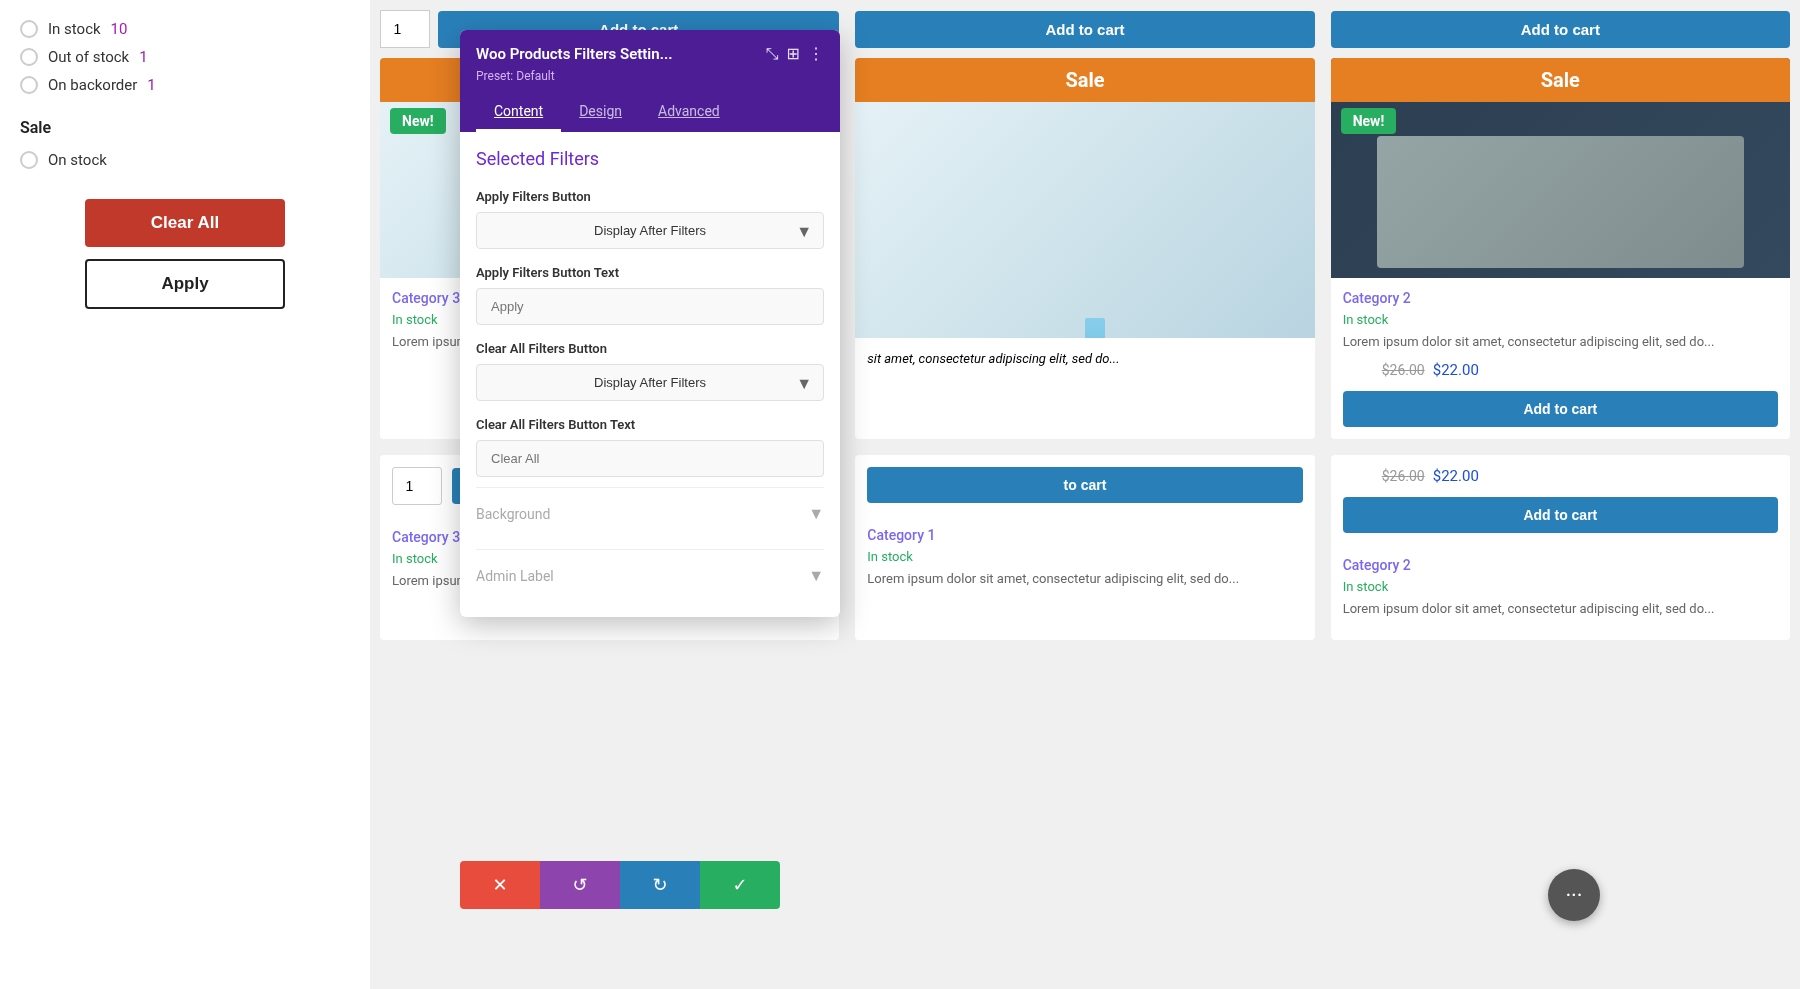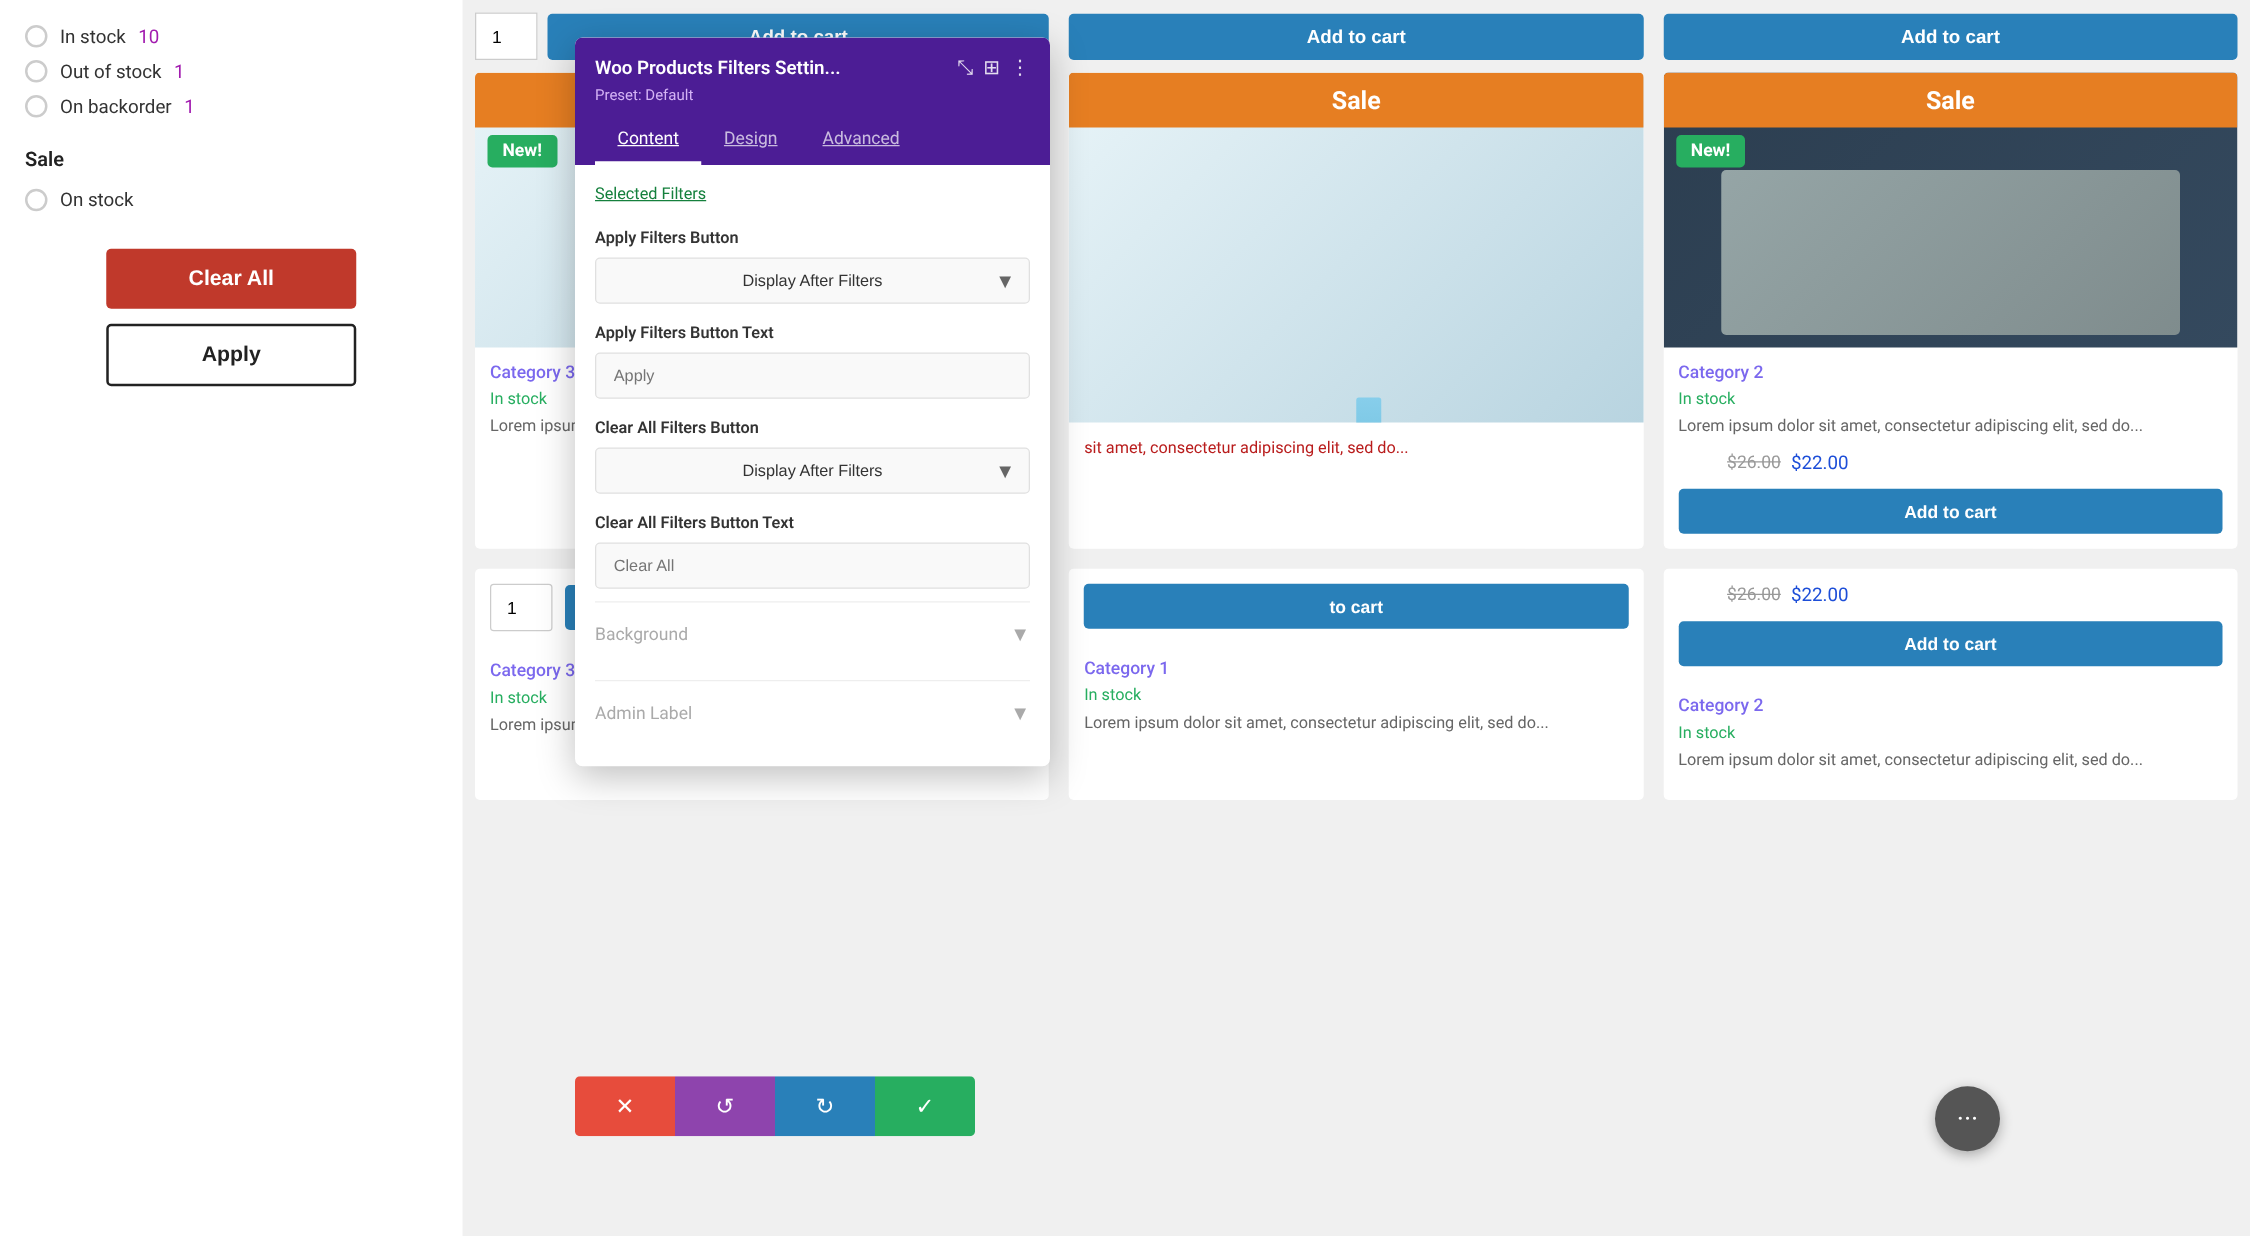--- a/index.html
+++ b/index.html
@@ -55,21 +55,21 @@
     .woo-panel-title-row { display: flex; align-items: center; justify-content: space-between; margin-bottom: 6px; }
     .woo-panel-title { color: #fff; font-size: 15px; font-weight: 600; }
     .woo-panel-icons { display: flex; gap: 8px; }
     .woo-panel-icon { color: #fff; font-size: 16px; cursor: pointer; opacity: 0.85; }
     .woo-preset { color: #d4b3f5; font-size: 12px; margin-bottom: 10px; cursor: pointer; }
     .woo-tabs { display: flex; border-bottom: none; }
     .woo-tab { padding: 10px 18px; font-size: 14px; color: rgba(255,255,255,0.7); cursor: pointer; border-bottom: 3px solid transparent; text-decoration: underline; }
     .woo-tab.active { color: #fff; border-bottom: 3px solid #fff; }
 
     .woo-panel-body { padding: 16px; max-height: 500px; overflow-y: auto; }
-    .woo-section-label { font-size: 13px; color: #15803d; margin-bottom: 10px; padding-bottom: 4px; text-decoration: underline; }
+    .woo-section-label { font-size: 18px; color: #6d28d9; margin-bottom: 10px; padding-bottom: 4px; }
     .woo-field-label { font-size: 13px; color: #333; font-weight: 600; margin-bottom: 8px; margin-top: 16px; }
     .woo-select-wrap { position: relative; margin-bottom: 4px; }
     .woo-select { width: 100%; padding: 10px 14px; border: 1px solid #e0e0e0; border-radius: 4px; font-size: 13px; background: #f9f9f9; appearance: none; cursor: pointer; color: #333; text-align: center; }
     .woo-select-arrow { position: absolute; right: 12px; top: 50%; transform: translateY(-50%); color: #666; pointer-events: none; }
     .woo-text-input { width: 100%; padding: 10px 14px; border: 1px solid #e0e0e0; border-radius: 4px; font-size: 13px; background: #f9f9f9; color: #aaa; }
     .woo-collapsible { display: flex; align-items: center; justify-content: space-between; padding: 16px 0; border-top: 1px solid #eee; cursor: pointer; margin-top: 10px; }
     .woo-collapsible-label { font-size: 14px; color: #aaa; }
     .woo-collapsible-arrow { color: #aaa; }
 
     
@@ -161,21 +161,21 @@
       </div>
 
       <div class="product-card">
         <div class="product-image img-light-blue" style="height:280px;">
           <div class="sale-banner">Sale</div>
           <div style="position:absolute; bottom:20px; left:50%; transform:translateX(-50%);">
             <div class="pencil-shape"></div>
           </div>
         </div>
         <div class="product-info">
-          <div class="product-desc" style="color:#b91c1c;">sit amet, consectetur adipiscing elit, sed do...</div>
+          <div class="product-desc" style="color:#000000;font-style:italic;">sit amet, consectetur adipiscing elit, sed do...</div>
         </div>
       </div>
 
       <div class="product-card">
         <div class="product-image img-dark">
           <div class="sale-banner">Sale</div>
           <div class="new-badge">New!</div>
           <div style="width:80%; height:60%; background:linear-gradient(135deg,#95a5a6,#7f8c8d); border-radius:4px; position:absolute; bottom:10px;"></div>
         </div>
         <div class="product-info">

